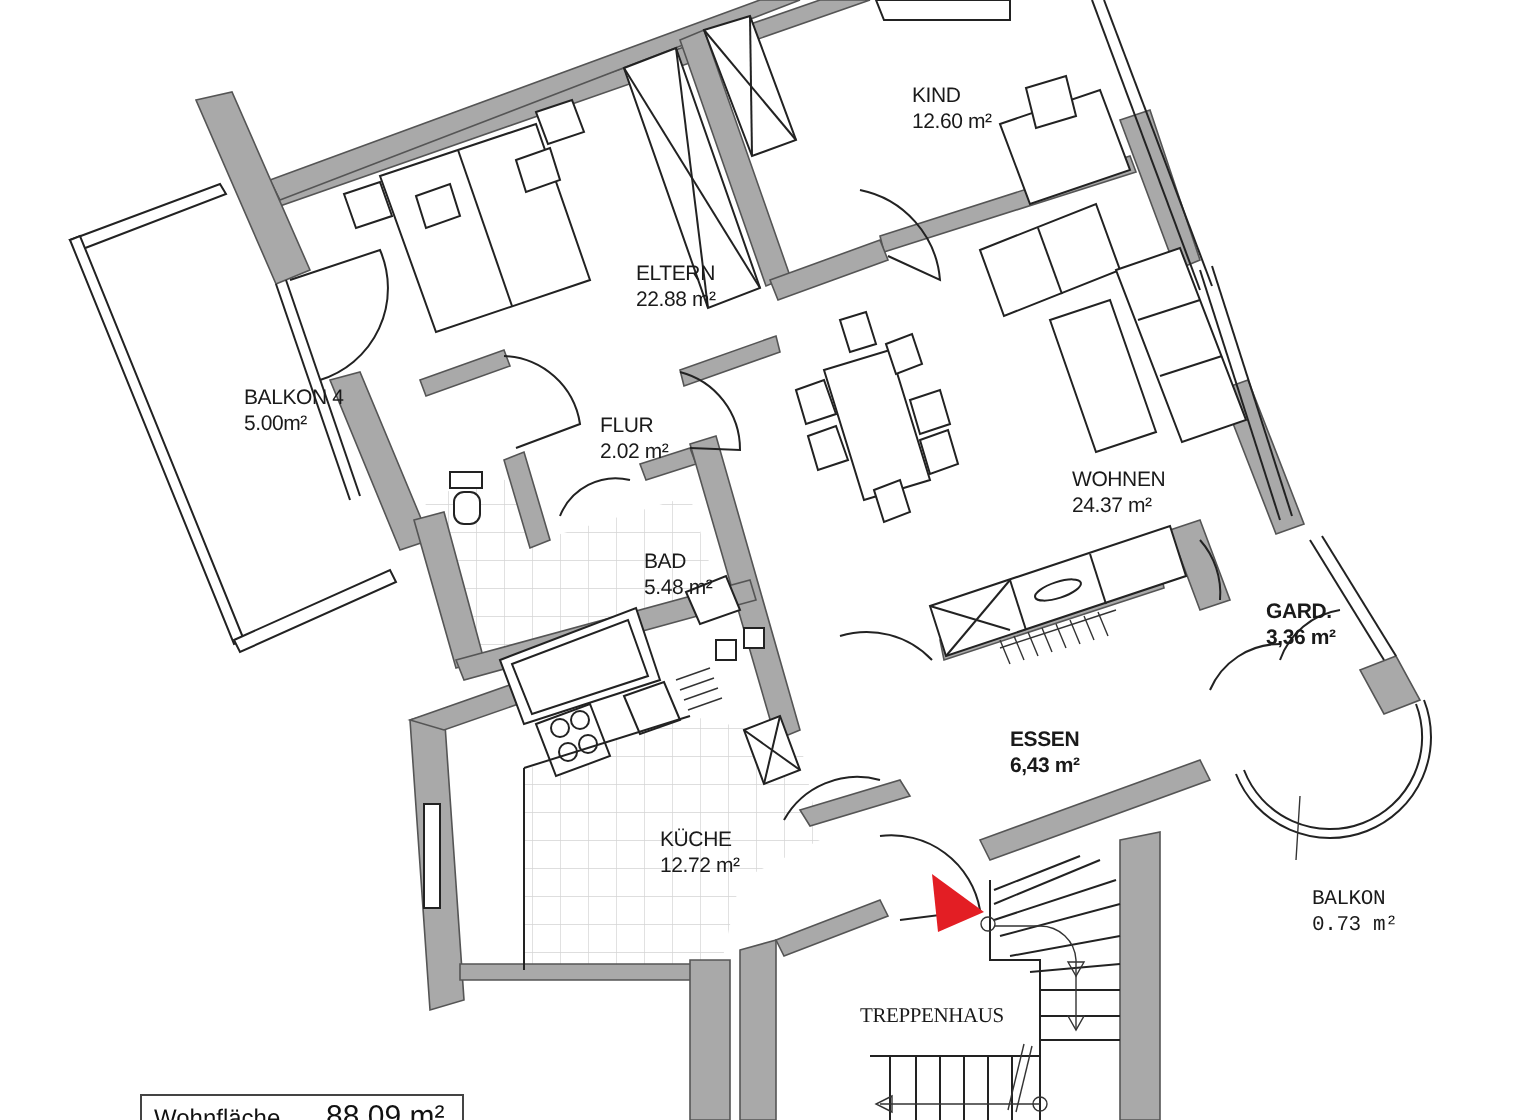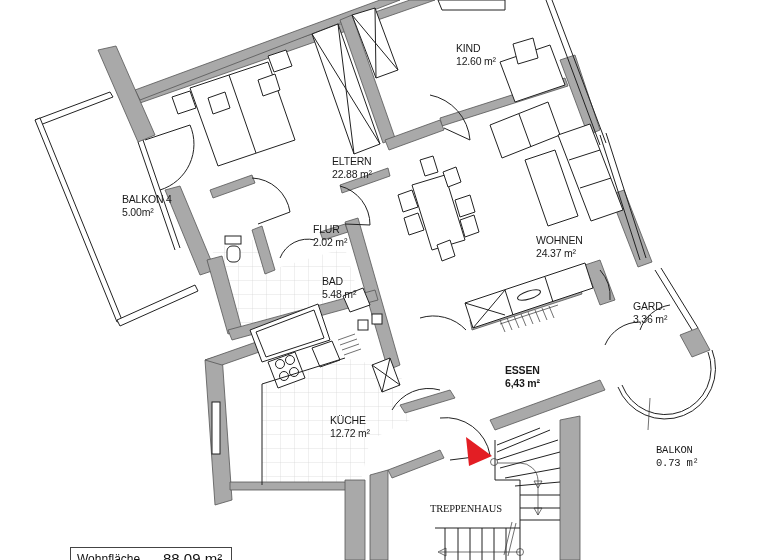--- a/index.html
+++ b/index.html
@@ -226,41 +226,41 @@
     <line class="thin" x1="508" y1="556" x2="516" y2="523"></line>
   </g>
 
   <polygon points="466,437 492,456 469,466" fill="#e31e24"></polygon>
 </svg>
 
 <div class="lbl" style="left:432px;top:42px;">
   <span>KIND</span>
   <span>12.60 m²</span>
 </div>
-<div class="lbl" style="left:308px;top:131px;margin-top:24px;">
+<div class="lbl" style="left:294px;top:131px;">
   <span>ELTERN</span>
   <span>22.88 m²</span>
 </div>
 <div class="lbl" style="left:98px;top:193px;">
   <span>BALKON 4</span>
   <span>5.00m²</span>
 </div>
-<div class="lbl" style="left:289px;top:207px;margin-top:16px;">
+<div class="lbl" style="left:276px;top:207px;">
   <span>FLUR</span>
   <span>2.02 m²</span>
 </div>
 <div class="lbl" style="left:490px;top:234px;margin-left:22px;">
   <span>WOHNEN</span>
   <span>24.37 m²</span>
 </div>
 <div class="lbl" style="left:298px;top:275px;">
   <span>BAD</span>
   <span>5.48 m²</span>
 </div>
-<div class="lbl" style="left:609px;top:300px;">
+<div class="lbl" style="left:609px;top:300px;font-weight:bold;">
   <span>GARD.</span>
   <span>3,36 m²</span>
 </div>
 <div class="lbl" style="left:481px;top:364px;font-weight:bold;">
   <span>ESSEN</span>
   <span>6,43 m²</span>
 </div>
 <div class="lbl" style="left:306px;top:414px;">
   <span>KÜCHE</span>
   <span>12.72 m²</span>

